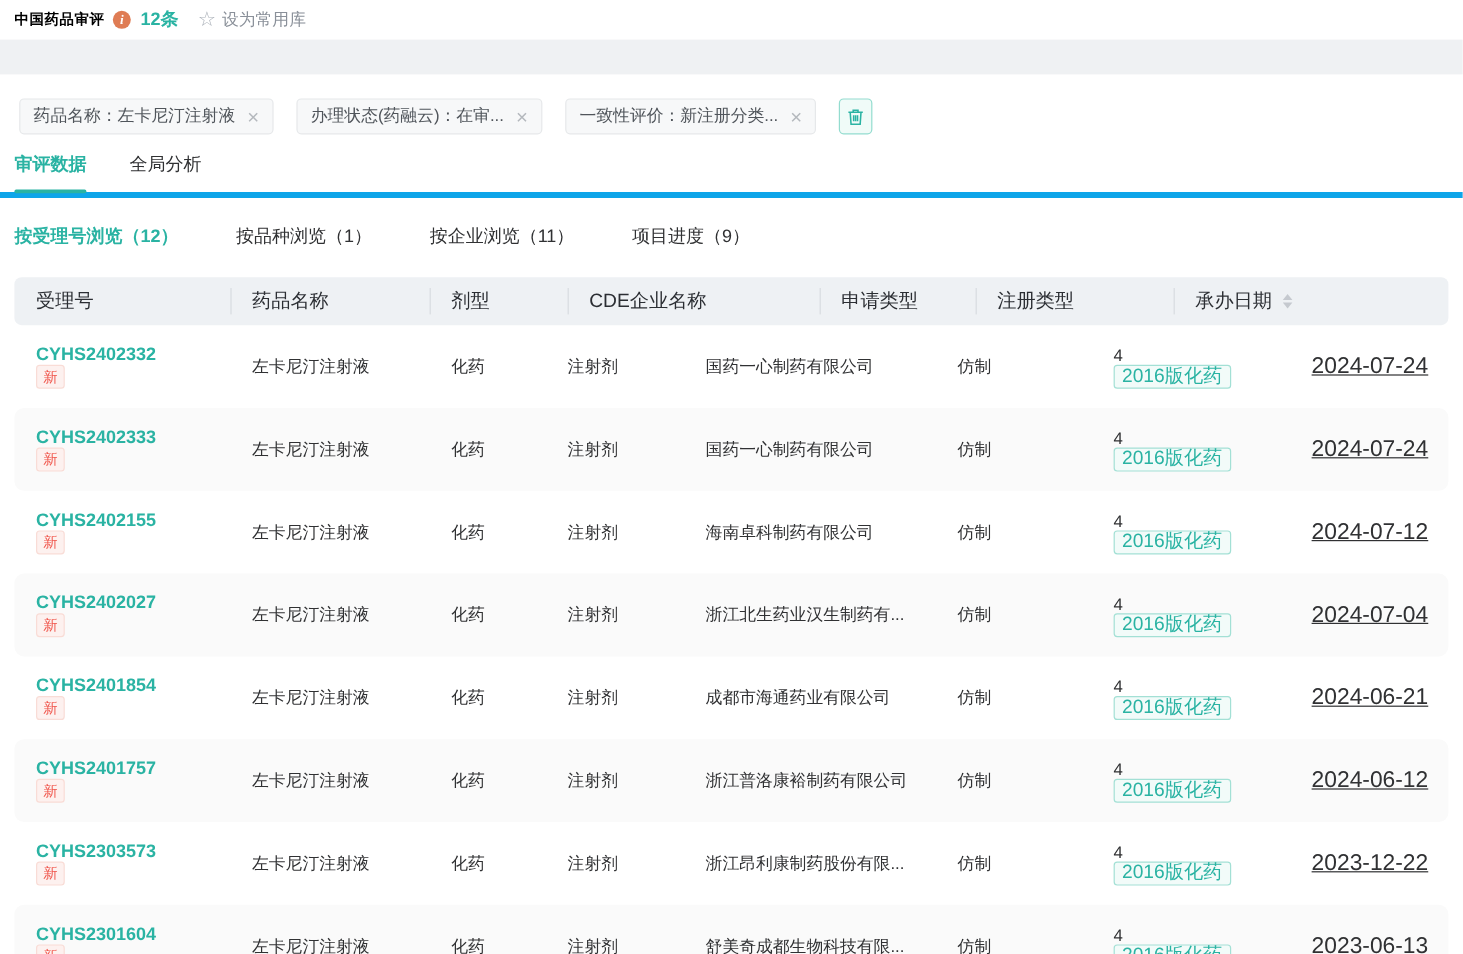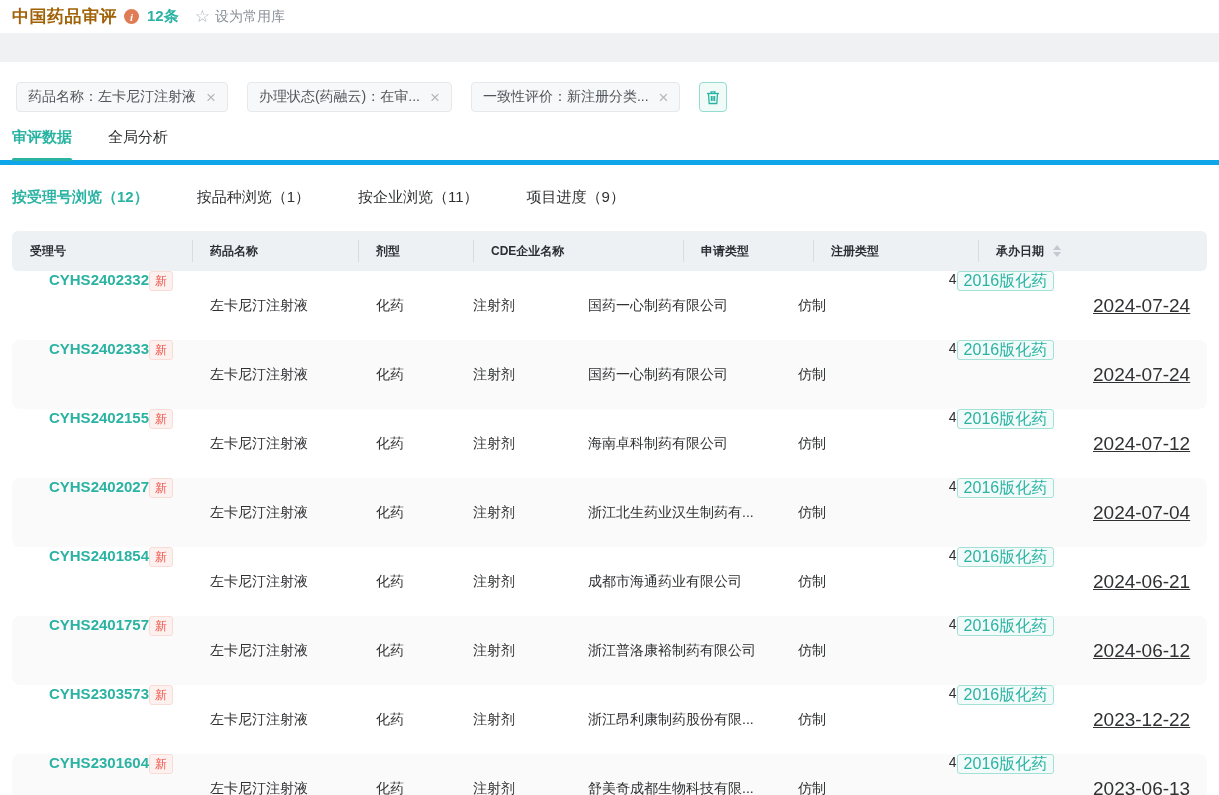--- a/index.html
+++ b/index.html
@@ -1,21 +1,21 @@
 <!DOCTYPE html>
 <html><head>
 <meta charset="utf-8">
 <style>
   * { margin:0; padding:0; box-sizing:border-box; }
   html,body { width:1219px; height:795px; overflow:hidden; background:#fff;
     font-family:"Liberation Sans","DejaVu Sans",sans-serif; color:#303133; }
 
   
   .topbar { height:33px; display:flex; align-items:center; padding:0 12px; background:#fff; }
-  .page-title { font-size:17px; font-weight:bold; color:#a16207; letter-spacing:.5px; }
+  .page-title { font-size:12px; font-weight:bold; color:#000000; letter-spacing:.5px; }
   .info-icon { width:15px; height:15px; border-radius:50%; background:#df7c54; color:#fff;
     font-size:11px; font-weight:bold; font-style:italic; font-family:"Liberation Serif",serif;
     display:flex; align-items:center; justify-content:center; margin-left:7px; }
   .record-count { color:#2ab3a3; font-weight:bold; font-size:15px; margin-left:8px; }
   .star-icon { color:#aab0b8; font-size:17px; margin-left:16px; line-height:1; }
   .fav-label { color:#8a9099; font-size:14px; margin-left:5px; }
 
   .band { height:29px; background:#eff1f3; }
 
   
@@ -34,32 +34,32 @@
   .tab.active::after { content:''; position:absolute; left:0; right:0; bottom:-1px; height:3px;
     background:#2ab3a3; border-radius:2px; }
 
   .subtabs { display:flex; gap:48px; padding:0 12px; margin-top:23px; }
   .subtab { font-size:15px; color:#303133; cursor:pointer; white-space:nowrap; }
   .subtab.active { color:#2ab3a3; font-weight:bold; }
 
   
   .table { margin:24px 12px 0; width:1195px; }
   .thead { display:flex; height:40px; background:#eef1f4; border-radius:6px; }
-  .th { display:flex; align-items:center; padding-left:18px; font-size:12px; font-weight:bold;
+  .th { display:flex; align-items:center; padding-left:18px; font-size:16px; font-weight:normal;
     color:#2b2e33; position:relative; white-space:nowrap; }
   .th:not(:first-child)::before { content:''; position:absolute; left:0; top:9px; bottom:9px;
     width:1px; background:#d8dbe0; }
   .c0{width:180px}.c1{width:166px}.c2{width:97px}.c3{width:115px}.c4{width:210px}
   .c5{width:130px}.c6{width:165px}.c7{flex:1}
 
   .tr { display:flex; height:69px; }
   .tr.stripe { background:#fafafa; border-radius:8px; }
   .td { display:flex; align-items:center; padding-left:18px; font-size:14px; color:#303133;
     white-space:nowrap; overflow:hidden; }
-  .td.stack { flex-direction:row; align-items:flex-start; justify-content:center; gap:0; }
+  .td.stack { flex-direction:column; align-items:flex-start; justify-content:center; gap:0; }
   .rid { color:#2ab3a3; font-weight:bold; font-size:15px; cursor:pointer; }
   .badge-new { font-size:12px; color:#f0544a; background:#fdf1ef; border:1px solid #f9dcd6;
     border-radius:3px; padding:0 5px; line-height:18px; }
   .badge-reg { font-size:16px; color:#2ab3a3; background:#f2fbf9; border:1px solid #a3e0d5;
     border-radius:3px; padding:0 6px; line-height:18px; }
   .reg-num { font-size:14px; color:#303133; }
   .td.date { font-size:19px;text-decoration:underline; }
 
   .sort { display:inline-flex; flex-direction:column; gap:2px; margin-left:9px; cursor:pointer; }
   .caret-up { width:0; height:0; border-left:4px solid transparent; border-right:4px solid transparent;

